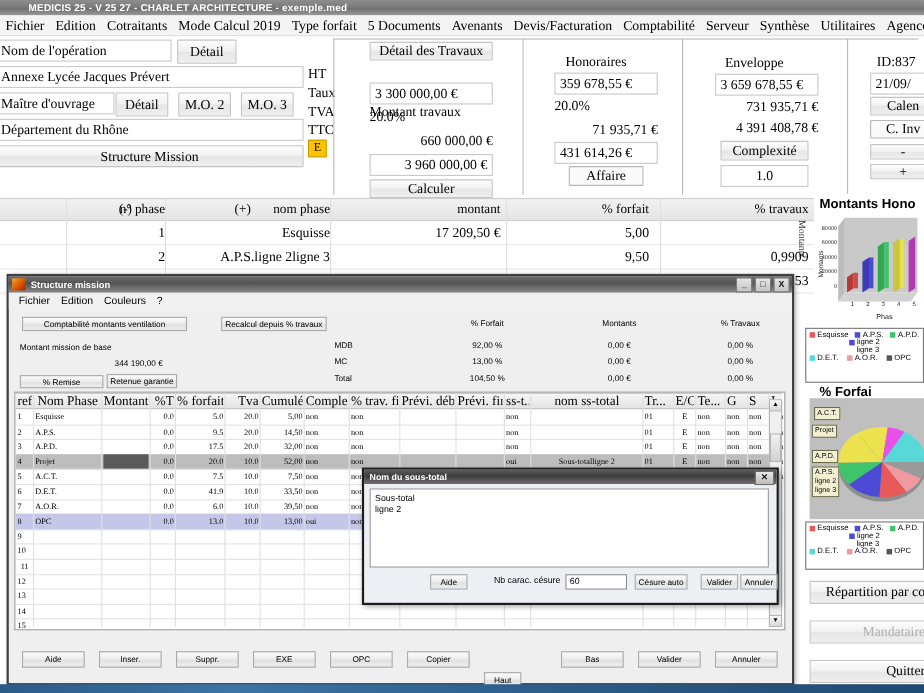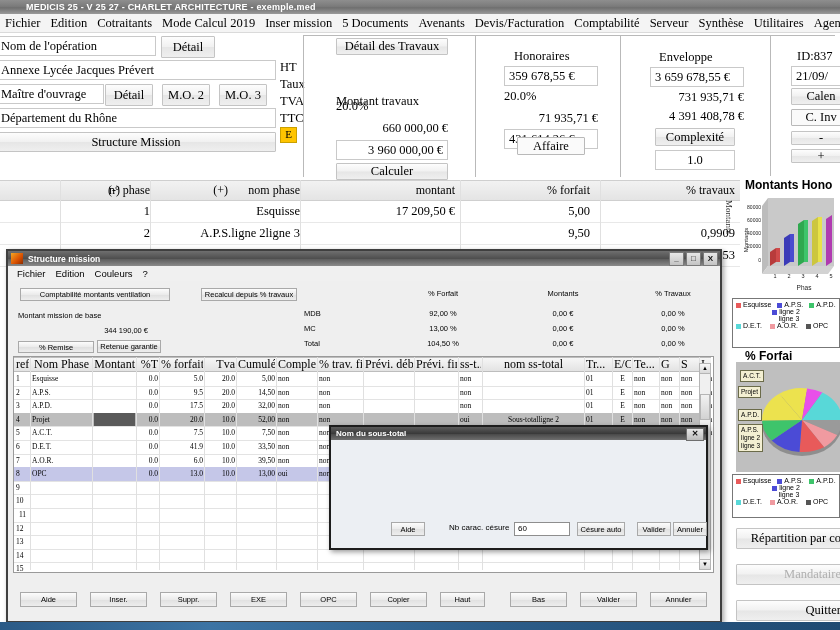--- a/index.html
+++ b/index.html
@@ -140,21 +140,21 @@
 
   <div class="app-titlebar">
     <span>MEDICIS 25  - V 25 27 - CHARLET ARCHITECTURE - exemple.med</span>
   </div>
 
   <div class="menubar" id="menubar">
       <span class="mi">Fichier</span>
       <span class="mi">Edition</span>
       <span class="mi">Cotraitants</span>
       <span class="mi">Mode Calcul 2019</span>
-      <span class="mi">Inser mission</span>
+      <span class="mi">Type forfait</span>
       <span class="mi">5 Documents</span>
       <span class="mi">Avenants</span>
       <span class="mi">Devis/Facturation</span>
       <span class="mi">Comptabilité</span>
       <span class="mi">Serveur</span>
       <span class="mi">Synthèse</span>
       <span class="mi">Utilitaires</span>
       <span class="mi">Agence</span>
     </div>
 
@@ -200,39 +200,42 @@
     <div class="sep-v" style="left:303px;top:2px;height:142px;"></div>
     <div class="sep-v" style="left:475px;top:2px;height:142px;"></div>
     <div class="sep-v" style="left:620px;top:2px;height:142px;"></div>
     <div class="sep-v" style="left:770px;top:2px;height:142px;"></div>
     <div style="position:absolute;left:303px;top:2px;width:532px;height:0;border-top:1px solid #b9b9b9;"></div>
 
     <div class="btn" style="position:absolute;left:336px;top:5px;width:112px;height:17px;line-height:15px;">
       <span>Détail des Travaux</span>
     </div>
     <div class="lbl" style="position:absolute;left:336px;top:25px;margin-top:36px;">Montant travaux</div>
+    <div class="fld" style="position:absolute;left:336px;top:42px;width:112px;">
+      <span>3 300 000,00 €</span>
+    </div>
     <div class="lbl" style="position:absolute;left:336px;top:66px;">20.0%</div>
     <div class="val" style="position:absolute;left:336px;top:88px;width:112px;text-align:right;">660 000,00 €</div>
     <div class="fld" style="position:absolute;left:336px;top:107px;width:112px;text-align:right;">
       <span>3 960 000,00 €</span>
     </div>
     <div class="btn" style="position:absolute;left:336px;top:130px;width:112px;height:17px;line-height:15px;">
       <span>Calculer</span>
     </div>
 
     <div class="lbl" style="position:absolute;left:514px;top:16px;">Honoraires</div>
     <div class="fld" style="position:absolute;left:504px;top:33px;width:94px;text-align:left;">
       <span>359 678,55 €</span>
     </div>
     <div class="lbl" style="position:absolute;left:504px;top:56px;">20.0%</div>
     <div class="val" style="position:absolute;left:504px;top:78px;width:94px;text-align:right;">71 935,71 €</div>
     <div class="fld" style="position:absolute;left:504px;top:96px;width:94px;">
       <span>431 614,26 €</span>
     </div>
-    <div class="btn flat" style="position:absolute;left:517px;top:104px;width:68px;height:18px;line-height:16px;">
+    <div class="btn flat" style="position:absolute;left:517px;top:118px;width:68px;height:18px;line-height:16px;">
       <span>Affaire</span>
     </div>
 
     <div class="lbl" style="position:absolute;left:659px;top:17px;">Enveloppe</div>
     <div class="fld" style="position:absolute;left:650px;top:34px;width:94px;">
       <span>3 659 678,55 €</span>
     </div>
     <div class="val" style="position:absolute;left:650px;top:57px;width:94px;text-align:right;">731 935,71 €</div>
     <div class="val" style="position:absolute;left:650px;top:76px;width:94px;text-align:right;">4 391 408,78 €</div>
     <div class="btn" style="position:absolute;left:655px;top:95px;width:80px;height:18px;line-height:16px;">
@@ -843,32 +846,36 @@
       <div style="position:absolute;left:0;bottom:0;width:100%;height:9px;background:linear-gradient(to bottom,#f7f7f7,#d9d9d9);border-top:1px solid #b5b5b5;text-align:center;font-size:6px;line-height:9px;">▼</div>
     </div>
 
     <div id="footbtns">
         <div class="sbtn" style="position: absolute; left: 12px; top: 341px; width: 57px; height: 15px; line-height: 14px;">Aide</div>
         <div class="sbtn" style="position: absolute; left: 82px; top: 341px; width: 57px; height: 15px; line-height: 14px;">Inser.</div>
         <div class="sbtn" style="position: absolute; left: 152px; top: 341px; width: 57px; height: 15px; line-height: 14px;">Suppr.</div>
         <div class="sbtn" style="position: absolute; left: 222px; top: 341px; width: 57px; height: 15px; line-height: 14px;">EXE</div>
         <div class="sbtn" style="position: absolute; left: 292px; top: 341px; width: 57px; height: 15px; line-height: 14px;">OPC</div>
         <div class="sbtn" style="position: absolute; left: 362px; top: 341px; width: 57px; height: 15px; line-height: 14px;">Copier</div>
-        <div class="sbtn" style="position: absolute; left: 432px; top: 341px; width: 45px; height: 15px; line-height: 14px;">Haut</div>
+        <div class="sbtn" style="position: absolute; left: 432px; top: 360px; width: 34px; height: 15px; line-height: 14px;">Haut</div>
         <div class="sbtn" style="position: absolute; left: 502px; top: 341px; width: 57px; height: 15px; line-height: 14px;">Bas</div>
         <div class="sbtn" style="position: absolute; left: 572px; top: 341px; width: 57px; height: 15px; line-height: 14px;">Valider</div>
         <div class="sbtn" style="position: absolute; left: 642px; top: 341px; width: 57px; height: 15px; line-height: 14px;">Annuler</div>
       </div>
   </div>
 
   <div class="dlg">
     <div class="dlg-tb">
       <span>Nom du sous-total</span>
       <span class="dlg-x">✕</span>
     </div>
+    <div class="dlg-ta">
+      <div>Sous-total</div>
+      <div>ligne 2</div>
+    </div>
     <div class="sbtn" style="position:absolute;left:60px;top:95px;width:34px;height:14px;line-height:13px;">
       <span>Aide</span>
     </div>
     <div style="position:absolute;left:118px;top:96px;font-family:'Liberation Sans',sans-serif;font-size:8px;">Nb carac. césure</div>
     <div class="dlg-in" style="position:absolute;left:183px;top:95px;width:56px;height:14px;">
       <span>60</span>
     </div>
     <div class="sbtn" style="position:absolute;left:246px;top:95px;width:48px;height:14px;line-height:13px;">
       <span>Césure auto</span>
     </div>

